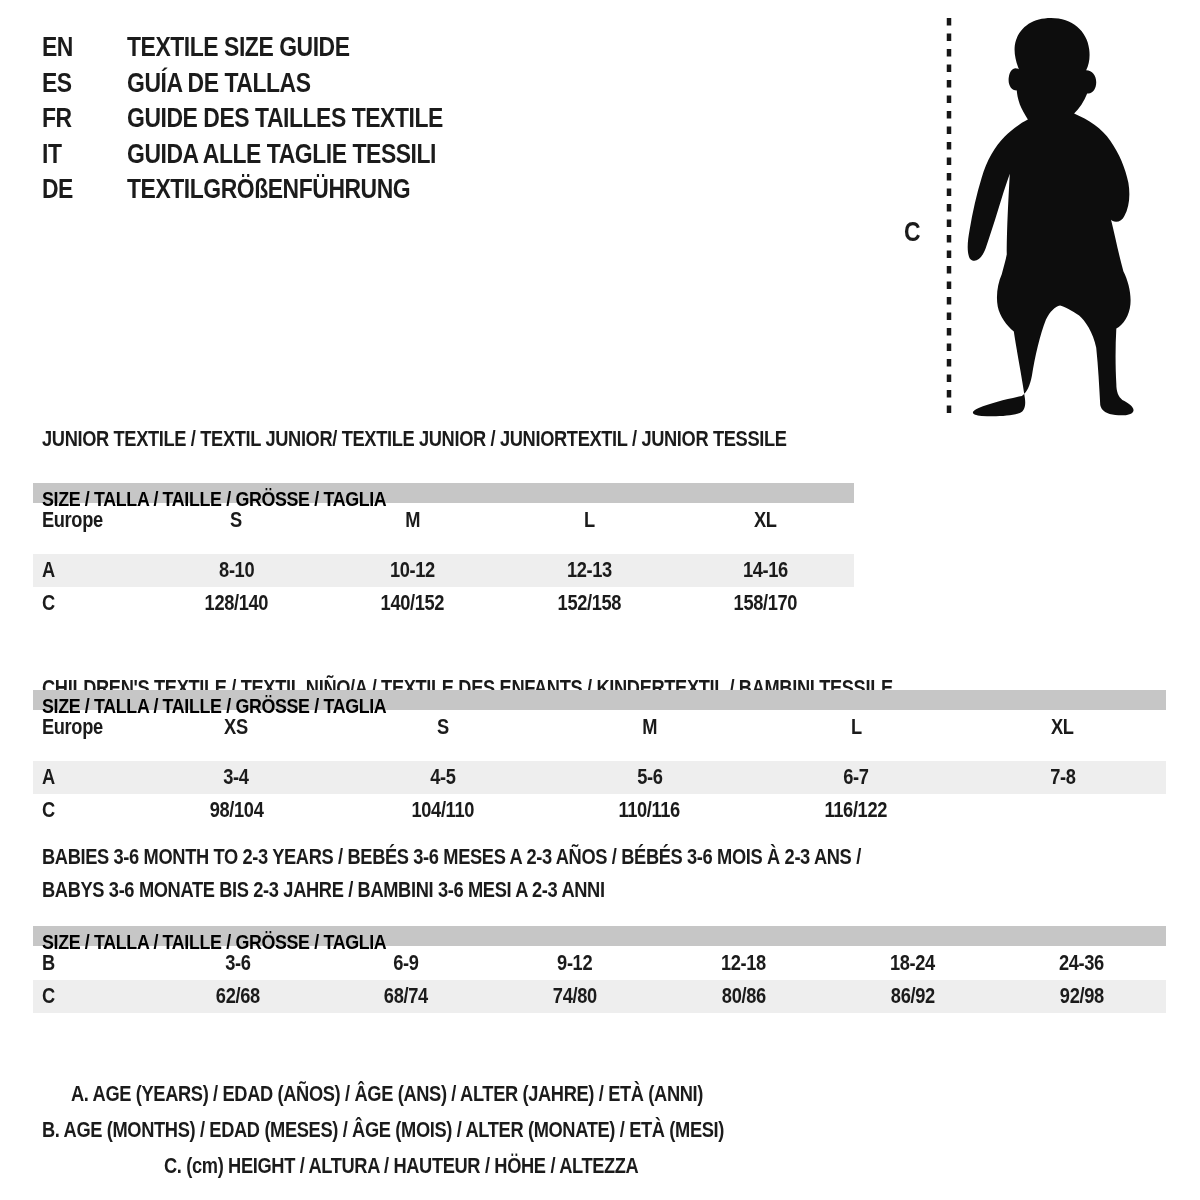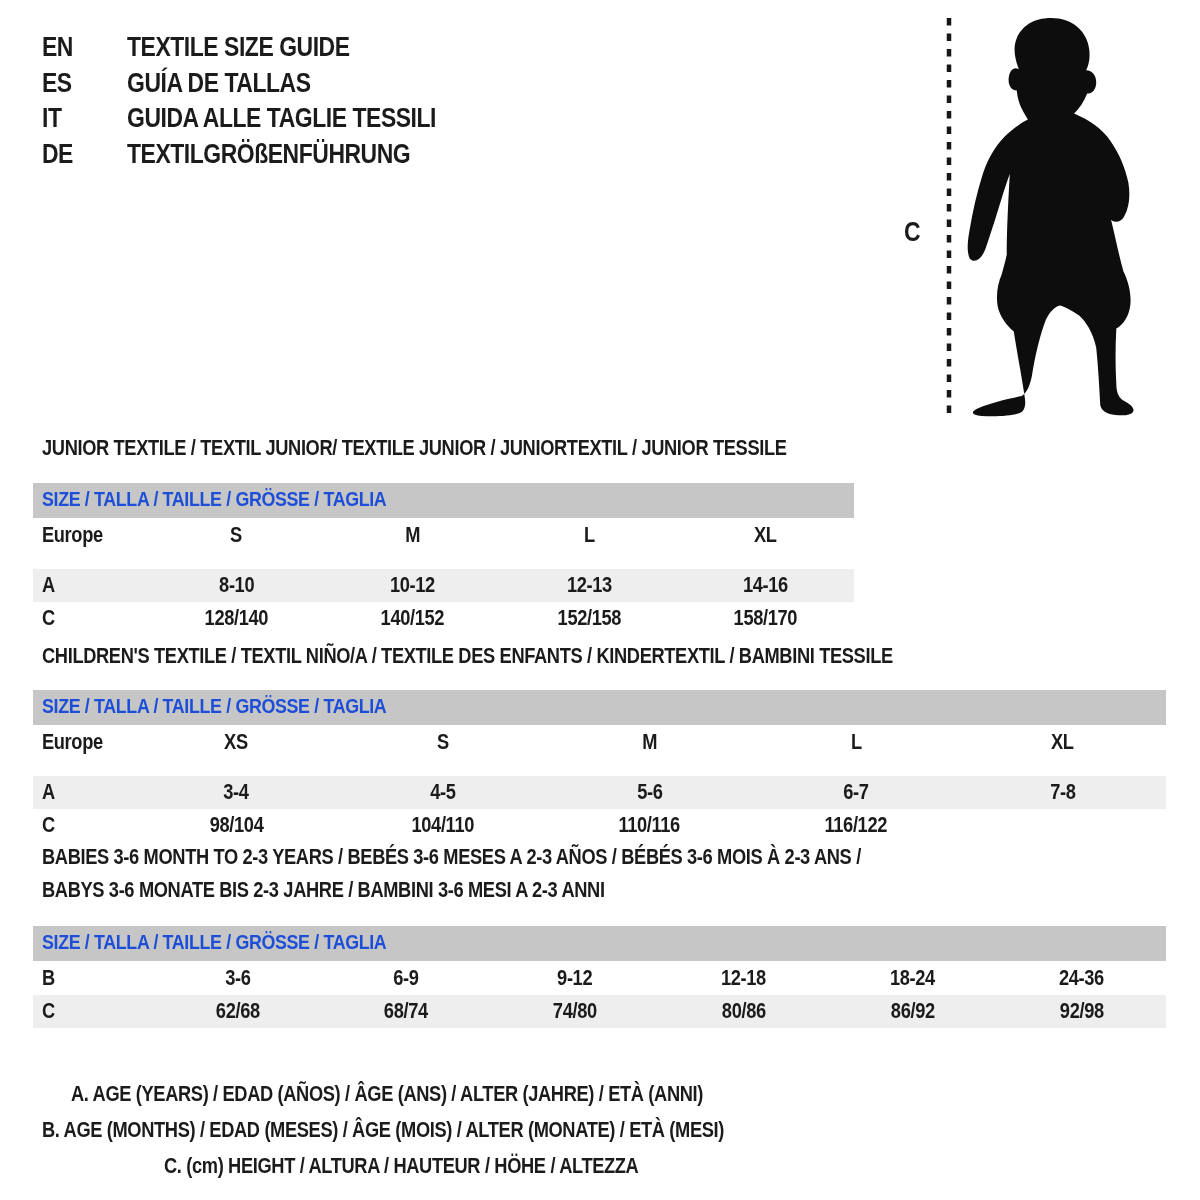--- a/index.html
+++ b/index.html
@@ -17,27 +17,27 @@
   .lang-row{height:35.5px;line-height:35.5px;font-size:27px;}
   .lang-code{display:inline-block;width:77px;vertical-align:top;}
 
   
   .dash-svg{position:absolute;left:944px;top:14px;}
   .c-label{position:absolute;left:904px;top:217px;font-size:27px;line-height:30px;}
   .baby-svg{position:absolute;left:962px;top:13px;}
 
   
   .section-title{position:absolute;left:42px;font-size:21.5px;line-height:27px;}
-  #junior-title{top:435px;text-align:center;}
-  #children-title{top:643px;}
+  #junior-title{top:426px;text-align:center;}
+  #children-title{top:675px;}
   #babies-title{top:841px;line-height:33px;}
 
   
   .tbl{position:absolute;left:33px;}
-  .size-bar{height:35px;line-height:31px;background:#c6c6c6;padding-left:9px;font-size:21px;color:#1d4ed8;}
+  .size-bar{height:20px;line-height:31px;background:#c6c6c6;padding-left:9px;font-size:21px;color:#000000;}
   .trow{display:grid;font-size:21.5px;}
   .head-row{height:51px;line-height:35px;}
   .data-row{height:33px;line-height:33px;}
   .alt{background:#eeeeee;}
   .cell{text-align:center;overflow:hidden;}
   .cell.lbl{text-align:left;padding-left:9px;}
 
   .junior{top:483px;width:821px;}
   .junior .trow{grid-template-columns:115px repeat(4,1fr);}
   .children{top:690px;width:1133px;}
@@ -56,20 +56,24 @@
 <div class="page">
 
   <div class="langs">
     <div class="lang-row">
       <span class="lang-code"><span class="cx">EN</span></span>
       <span class="cx">TEXTILE SIZE GUIDE</span>
     </div>
     <div class="lang-row">
       <span class="lang-code"><span class="cx">ES</span></span>
       <span class="cx">GUÍA DE TALLAS</span>
+    </div>
+    <div class="lang-row">
+      <span class="lang-code"><span class="cx">FR</span></span>
+      <span class="cx">GUIDE DES TAILLES TEXTILE</span>
     </div>
     <div class="lang-row">
       <span class="lang-code"><span class="cx">IT</span></span>
       <span class="cx">GUIDA ALLE TAGLIE TESSILI</span>
     </div>
     <div class="lang-row">
       <span class="lang-code"><span class="cx">DE</span></span>
       <span class="cx">TEXTILGRÖßENFÜHRUNG</span>
     </div>
   </div>

